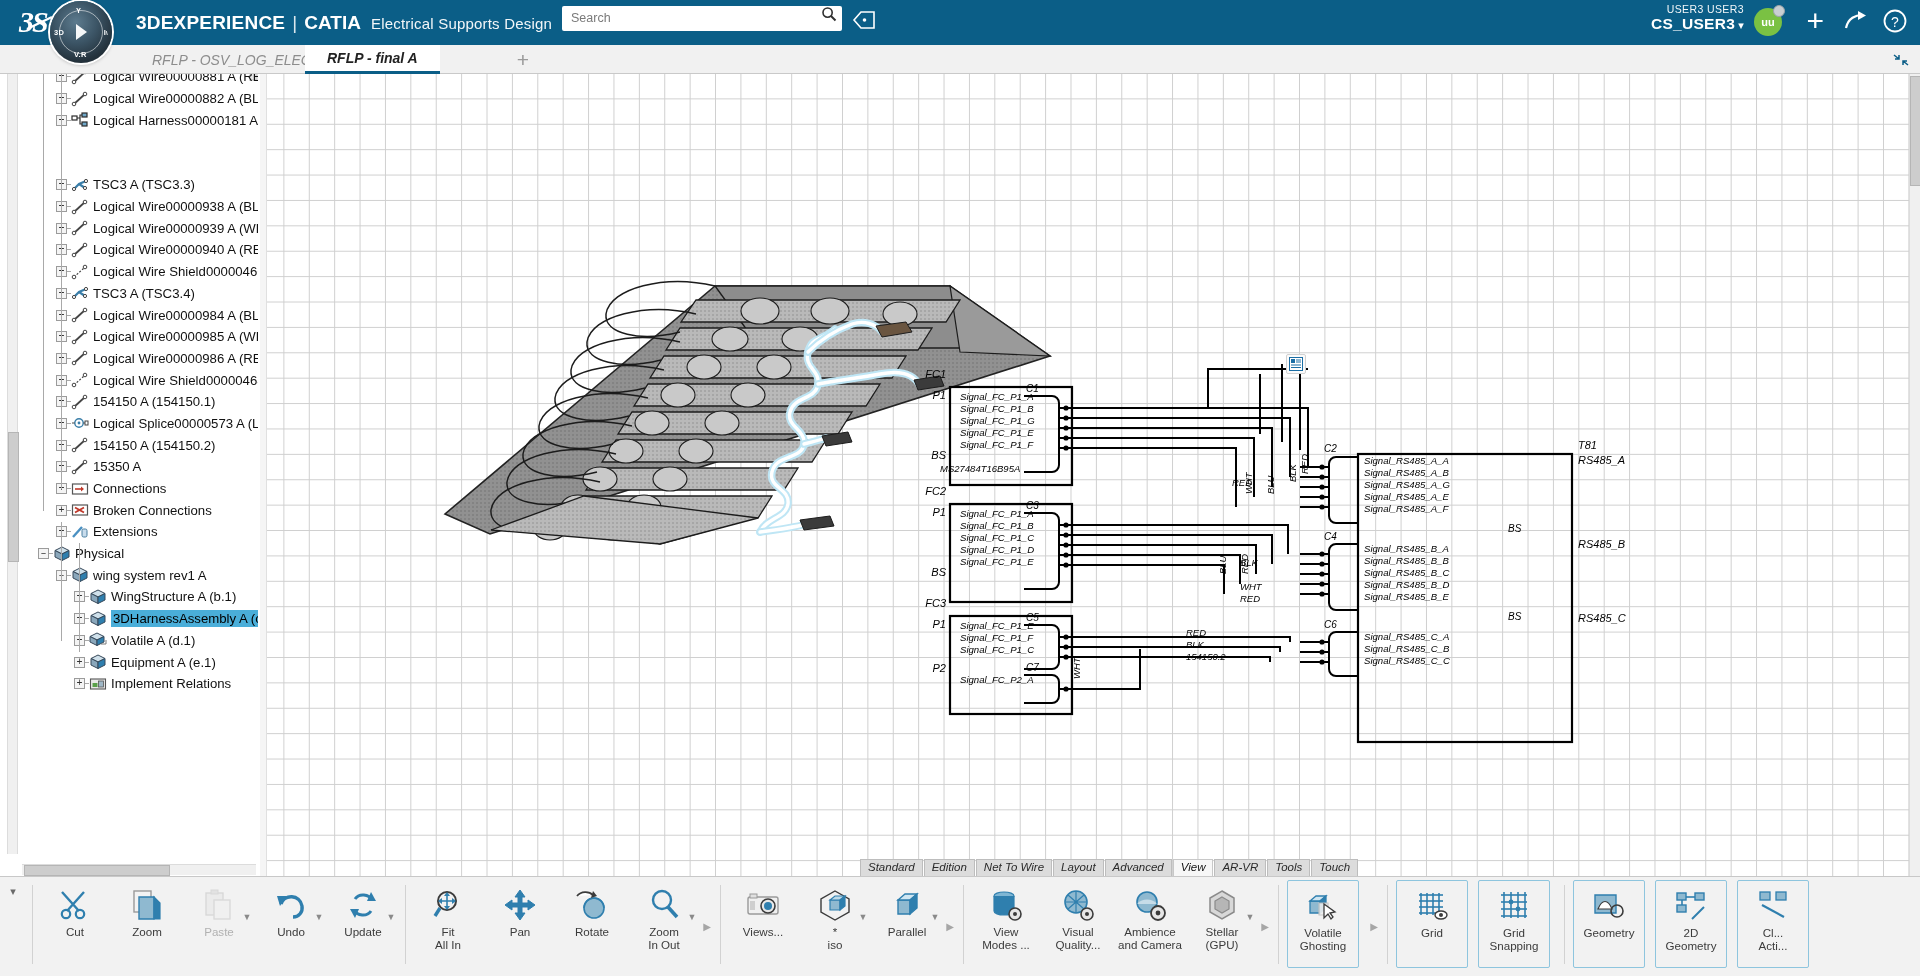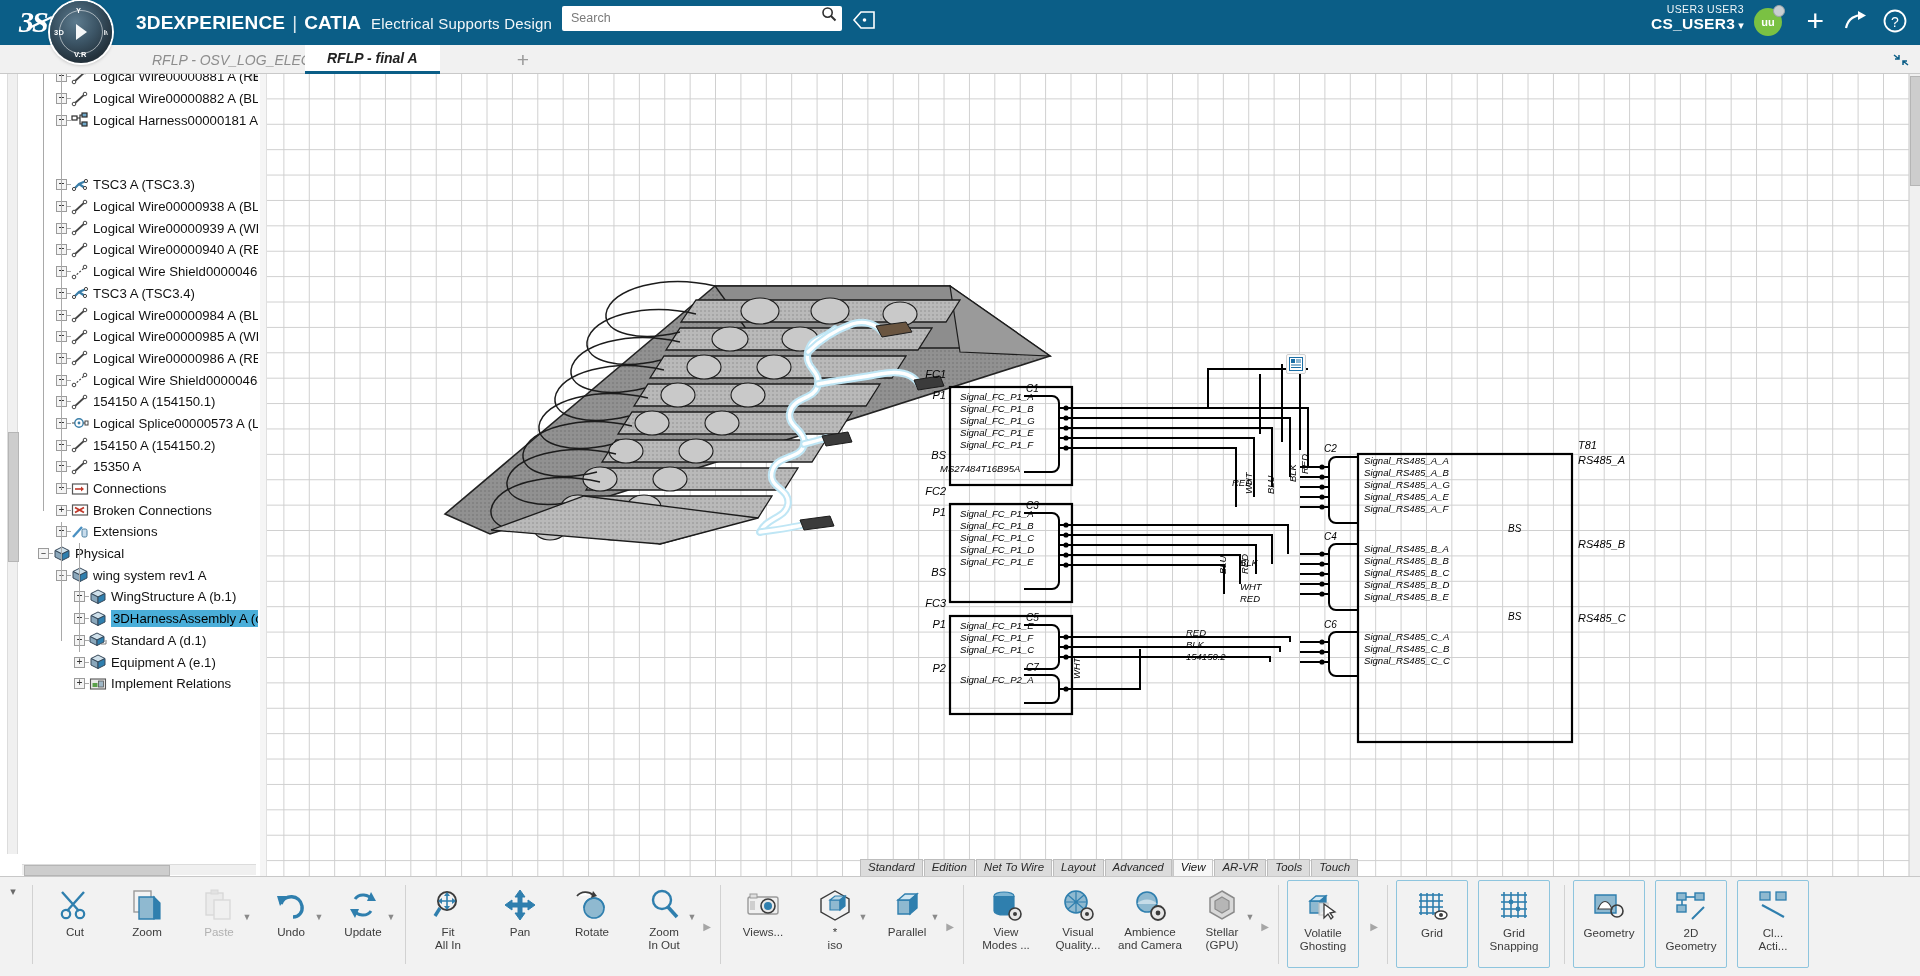--- a/index.html
+++ b/index.html
@@ -576,21 +576,21 @@
         </div>
         <div class="node" style="padding-left: 48px;">
           <div class="pm">+</div>
           <div class="connector"></div>
           <div class="ico"><svg width="18" height="16" viewBox="0 0 18 16">
               <polygon points="8,1 15,4.5 8,8 1,4.5" fill="#cfe0ea" stroke="#37495a" stroke-width="1"></polygon>
               <polygon points="1,4.5 8,8 8,13.5 1,10" fill="#8aa7bb" stroke="#37495a" stroke-width="1"></polygon>
               <polygon points="15,4.5 8,8 8,13.5 15,10" fill="#2f7fae" stroke="#37495a" stroke-width="1"></polygon>
               <path d="M12 12 H17 M17 12 V8" stroke="#7a7a7a" stroke-width="1"></path>
             </svg></div>
-          <div class="txt">Standard A (d.1)</div>
+          <div class="txt">Volatile A (d.1)</div>
         </div>
         <div class="node" style="padding-left: 48px;">
           <div class="pm">+</div>
           <div class="connector"></div>
           <div class="ico"><svg width="18" height="16" viewBox="0 0 18 16">
               <polygon points="9,1 16,4.5 9,8 2,4.5" fill="#cfe0ea" stroke="#37495a" stroke-width="1"></polygon>
               <polygon points="2,4.5 9,8 9,14.5 2,11" fill="#8aa7bb" stroke="#37495a" stroke-width="1"></polygon>
               <polygon points="16,4.5 9,8 9,14.5 16,11" fill="#2f7fae" stroke="#37495a" stroke-width="1"></polygon>
             </svg></div>
           <div class="txt">Equipment A (e.1)</div>

